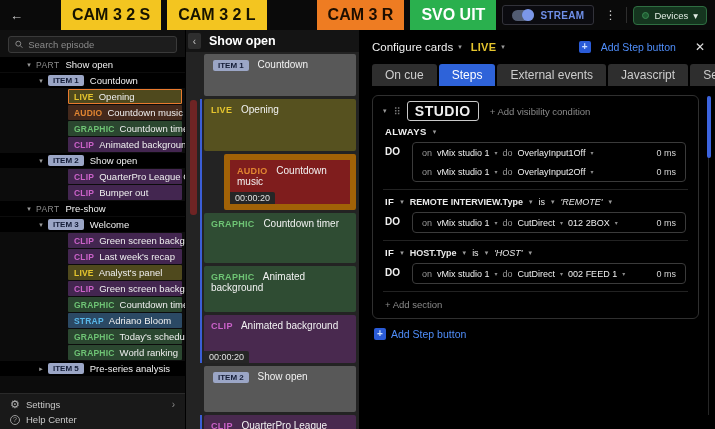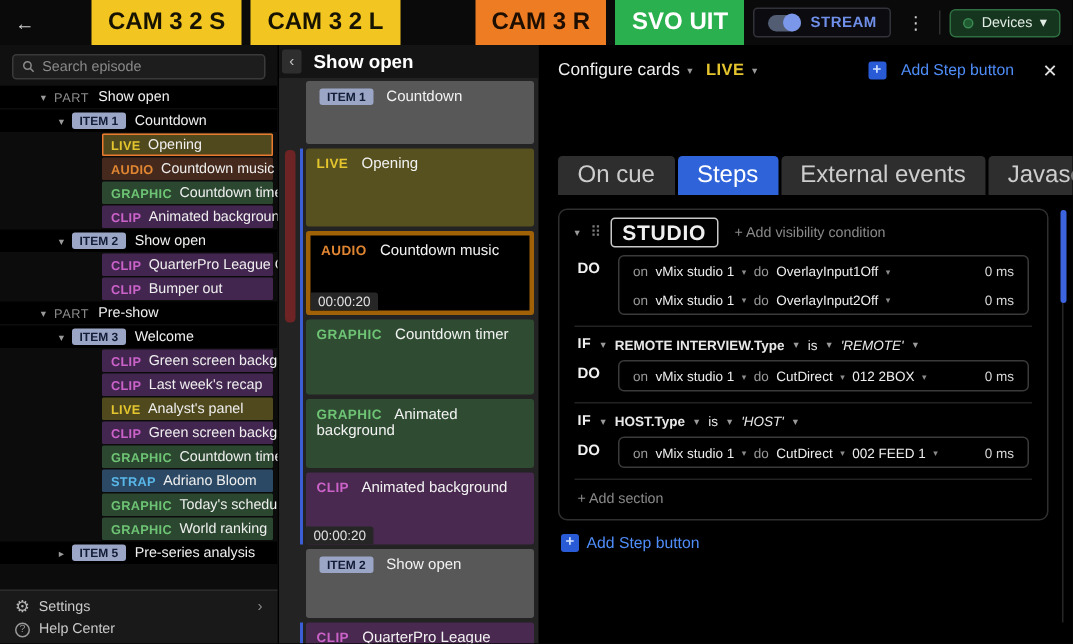--- a/index.html
+++ b/index.html
@@ -67,37 +67,37 @@
   .mtitle { color:#fff; font-weight:bold; font-size:12.5px; }
   .gutter-red { position:absolute; left:4px; top:70px; width:7px; height:115px; background:#6e2424; border-radius:3px; }
   .accent1 { position:absolute; left:14px; top:69px; width:2px; height:264px; background:#3b5ed6; }
   .accent2 { position:absolute; left:14px; top:385px; width:2px; height:44px; background:#3b5ed6; }
   .blocks { position:absolute; left:18px; right:3px; top:24px; }
   .blk { border-radius:2px; margin-bottom:3px; padding:5px 7px; position:relative; overflow:hidden; }
   .blk .btype { font-weight:bold; font-size:9px; letter-spacing:.3px; margin-right:6px; }
   .blk .bname { color:#f2f2f2; font-size:10px; }
   .b-item { background:#585858; }
   .b-live { background:#56511f; } .b-live .btype { color:#e5c52e; }
-  .b-audio { background:#000000; border:3px solid #a16207; } .b-audio .btype { color:#e08531; }
+  .b-audio { background:#7f1d1d; border:6px solid #a16207;margin-left:20px; } .b-audio .btype { color:#e08531; }
   .b-graphic { background:#2f4c33; } .b-graphic .btype { color:#6ec374; }
   .b-clip { background:#49294f; } .b-clip .btype { color:#cb62c9; }
   .dur { position:absolute; left:0; bottom:0; background:#262626; color:#e0e0e0; font-size:9px; padding:1px 5px; border-radius:0 2px 0 0; }
 
   
   .panel { flex:1; background:#000; display:flex; flex-direction:column; min-width:0; }
   .phead { height:22px; display:flex; align-items:center; padding:0 10px 0 12px; gap:5px; margin-top:6px; }
   .cfg { color:#f0f0f0; font-size:11.5px; }
   .pcaret { color:#9a9a9a; font-size:7px; }
   .cardtype { color:#e5c52e; font-weight:bold; font-size:11px; margin-left:4px; letter-spacing:.3px; }
   .ph-spacer { flex:1; }
   .plus-ico { width:12px; height:12px; background:#2a5bd7; border-radius:2px; color:#cfe0ff; font-size:10px; font-weight:bold; display:flex; align-items:center; justify-content:center; line-height:1; }
   .addstep { color:#4f8df9; font-size:10.5px; margin-left:5px; cursor:pointer; }
   .xclose { color:#e0e0e0; font-size:12px; margin-left:14px; cursor:pointer; }
   .tabs { display:flex; gap:2px; padding:6px 0 0 12px; }
-  .tab { background:#2e2e2e; color:#cdcdcd; font-size:16px; padding:4px 13px; border-radius:3px 3px 0 0; cursor:pointer; white-space:nowrap;margin-top:40px; }
+  .tab { background:#2e2e2e; color:#cdcdcd; font-size:12px; padding:4px 13px; border-radius:3px 3px 0 0; cursor:pointer; white-space:nowrap; }
   .tab.active { background:#2e63d9; color:#fff; }
   .pcontent { flex:1; position:relative; padding:9px 16px 0 12px; }
   .stepbox { border:1px solid #2f2f2f; border-radius:6px; padding:6px 10px 0 10px; }
   .studiorow { display:flex; align-items:center; gap:7px; height:18px; }
   .handle { color:#7a7a7a; font-size:10px; letter-spacing:-1px; cursor:grab; }
   .sbadge { border:1px solid #c9c9c9; border-radius:3px; color:#efefef; font-weight:bold; font-size:14px; letter-spacing:.5px; padding:1px 7px; }
   .addvis { color:#8a8a8a; font-size:9.5px; margin-left:4px; cursor:pointer; }
   .section { padding:6px 2px 7px 2px; border-bottom:1px solid #222; }
   .section:last-of-type { border-bottom:none; }
   .kwrow { display:flex; align-items:center; gap:6px; margin-bottom:5px; }
@@ -328,20 +328,24 @@
       <div class="pcontent">
         <div class="stepbox">
           <div class="studiorow">
             <span class="pcaret">▾</span>
             <span class="handle">⠿</span>
             <span class="sbadge">STUDIO</span>
             <span class="addvis">+  Add visibility condition</span>
           </div>
 
           <div class="section">
+            <div class="kwrow">
+              <span class="kw">ALWAYS</span>
+              <span class="pcaret">▾</span>
+            </div>
             <div class="dorow">
               <span class="dolbl">DO</span>
               <div class="actbox">
                 <div class="act">
                   <span class="dim">on</span>
                   <span class="aval">vMix studio 1</span>
                     <span class="acaret">▾</span>
                   <span class="dim">do</span>
                   <span class="aval">OverlayInput1Off</span>
                     <span class="acaret">▾</span>

